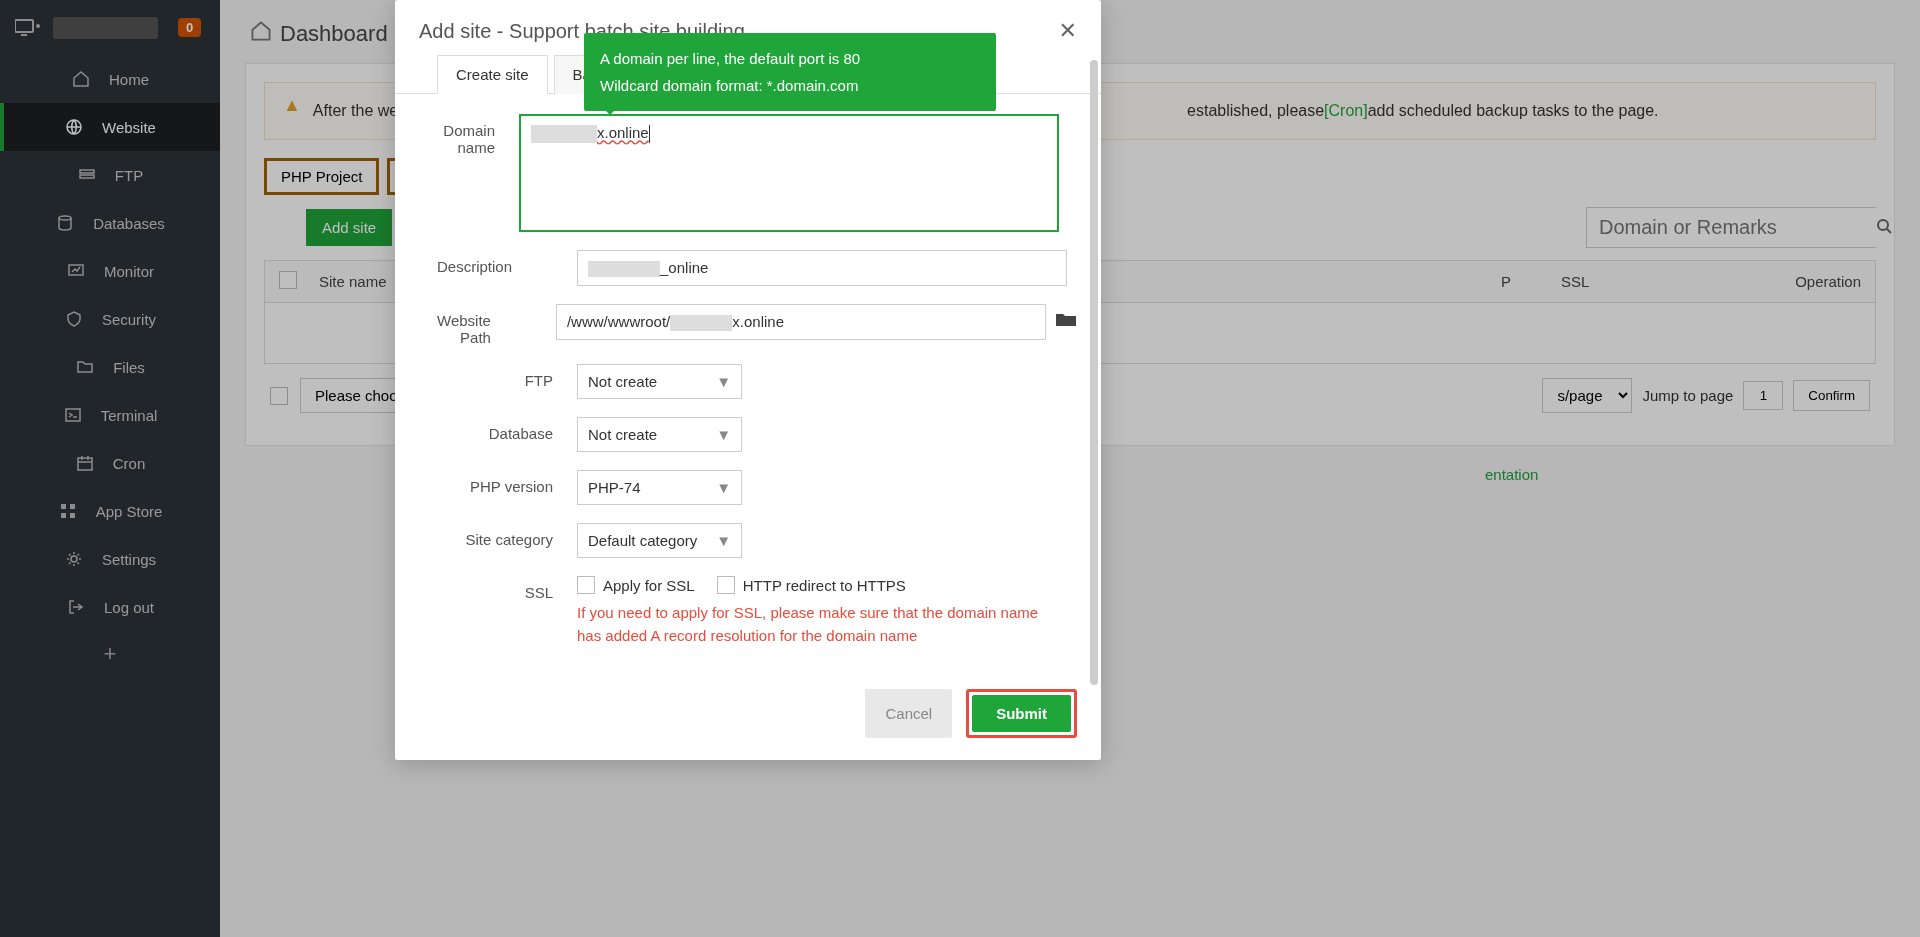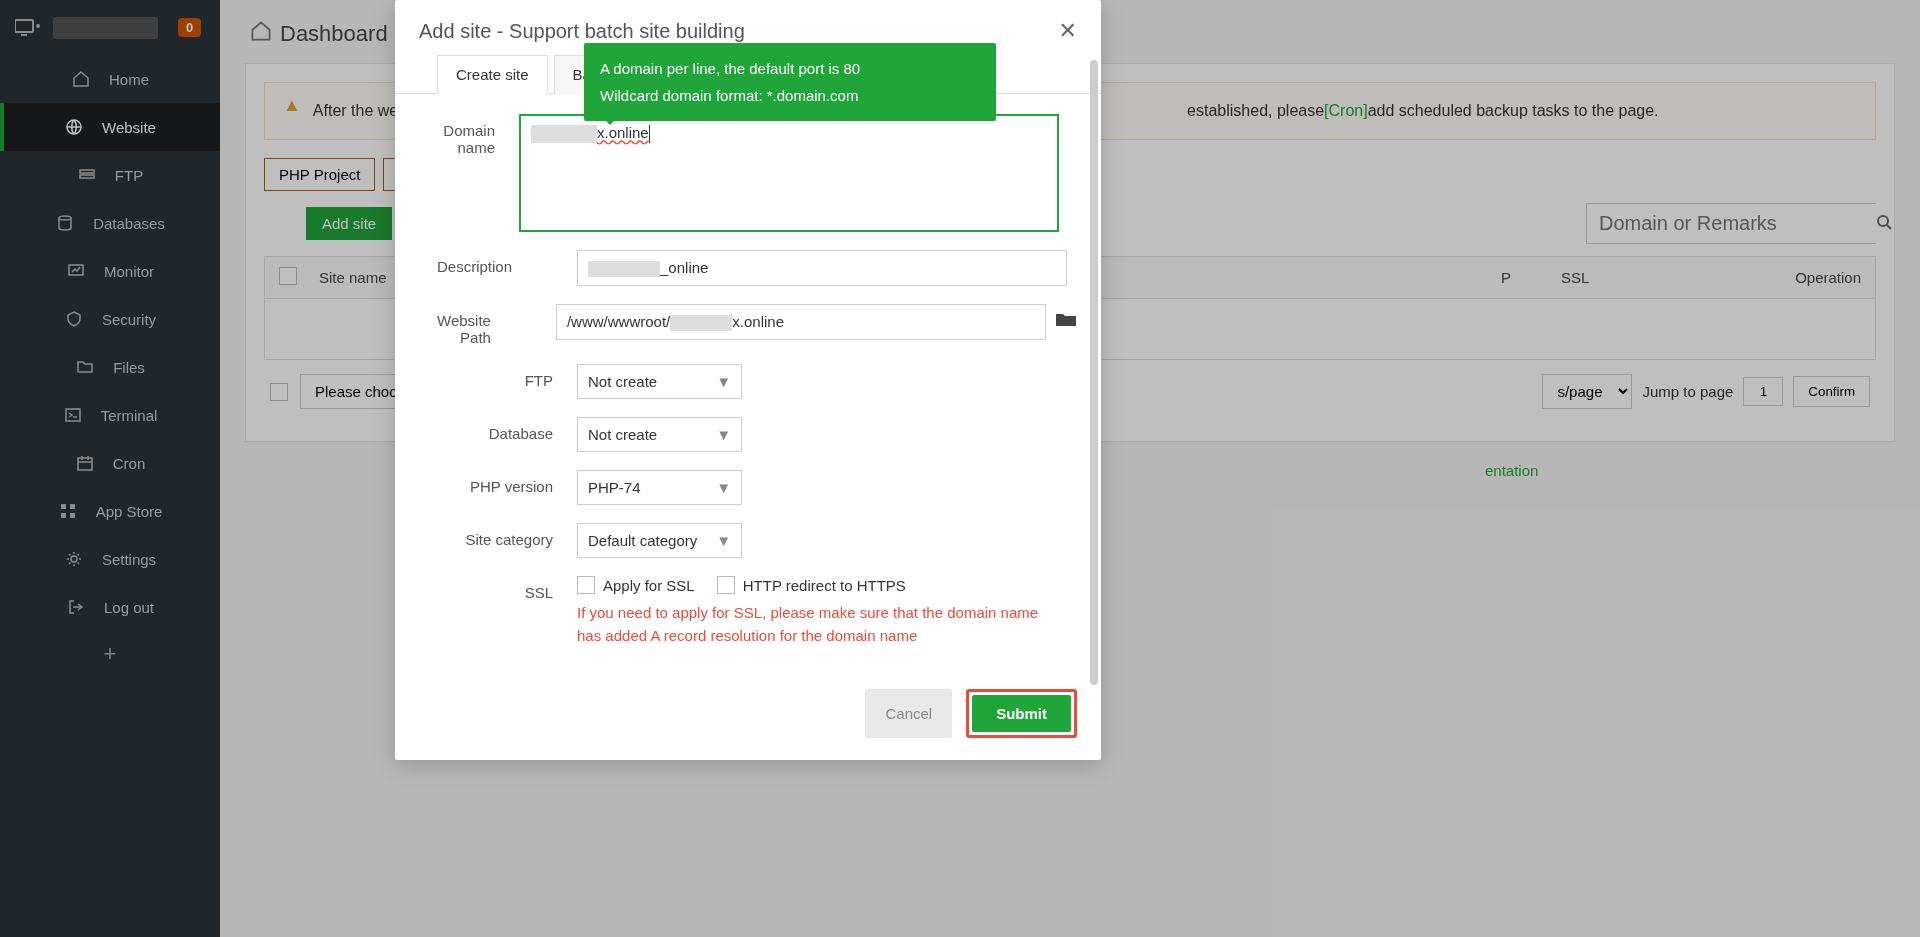--- a/index.html
+++ b/index.html
@@ -19,21 +19,21 @@
 
 .main { position: absolute; left: 220px; top: 0; right: 0; bottom: 0; padding: 0; }
 .breadcrumb { display:flex; align-items:center; padding: 20px 30px 15px; font-size: 22px; color: #444; }
 .breadcrumb .bc-icon { margin-right: 8px; }
 .content { margin: 0 25px; background: #fff; border: 1px solid #e5e5e5; padding: 18px; }
 .alert-box { border: 1px solid #f0e1c8; background: #fffdf7; padding: 12px 18px; margin-bottom: 18px; display:flex; align-items:flex-start; }
 .alert-icon { color: #e0a030; font-size: 18px; margin-right: 12px; }
 .alert-text { font-size: 16px; line-height: 2; }
 .cron-link { color: #20a53a; }
 .toolbar1 { display:flex; gap:8px; margin-bottom: 12px; }
-.btn-plain { border: 1px solid #a16207; background: #fff; padding: 7px 14px; font-size: 15px; cursor:pointer; }
+.btn-plain { border: 3px solid #a16207; background: #fff; padding: 7px 14px; font-size: 15px; cursor:pointer; }
 .toolbar2 { display:flex; align-items:center; justify-content: space-between; margin-bottom: 12px; }
 .toolbar2-left { display:flex; gap: 10px; padding-left: 42px; }
 .btn-green { background: #20a53a; color: #fff; border: none; padding: 8px 16px; font-size: 15px; cursor:pointer; }
 .search-wrap { display:flex; align-items:center; border: 1px solid #ccc; width: 290px; }
 .search-input { border: none; padding: 8px 12px; font-size: 20px; flex:1; outline:none; }
 .search-btn { width: 36px; text-align:center; color:#666; cursor:pointer; font-size:16px; }
 .table { width: 100%; border: 1px solid #ddd; }
 .table-head { display:flex; align-items:center; padding: 10px 14px; border-bottom: 1px solid #ddd; background:#fafafa; }
 .table-body { height: 60px; }
 .th { font-size: 15px; color:#444; }
@@ -74,21 +74,21 @@
 .caret { color:#888; }
 .ssl-row { display:flex; align-items:center; gap: 22px; }
 .chk-label { display:flex; align-items:center; gap:8px; font-size:15px; }
 .ssl-note { color:#e74c3c; font-size:15px; margin-top:8px; line-height:1.5; max-width:520px; }
 .modal-footer { display:flex; justify-content:flex-end; gap: 14px; padding: 14px 24px 22px; }
 .btn-cancel { background:#e8e8e8; border:none; color:#888; padding:10px 20px; font-size:15px; cursor:pointer; border-radius:2px; }
 .btn-submit { background:#20a53a; border:none; color:#fff; padding:10px 24px; font-size:15px; font-weight:bold; cursor:pointer; border-radius:2px; }
 .submit-highlight { border:3px solid #e74c3c; padding: 3px; display:inline-block; border-radius:3px; }
 
 
-.tooltip-box { position:absolute; left: 584px; top: 43px; width: 412px; background:#20a53a; color:#fff; padding: 12px 16px; font-size:15px; line-height:1.8; border-radius:2px; z-index:100; }
+.tooltip-box { position:absolute; left: 584px; top: 33px; width: 412px; background:#20a53a; color:#fff; padding: 12px 16px; font-size:15px; line-height:1.8; border-radius:2px; z-index:100; }
 .tooltip-box::after { content:''; position:absolute; bottom:-10px; left:20px; border:6px solid transparent; border-top-color:#20a53a; }
 
 
 .modal-scroll { position:absolute; right:3px; top:60px; width:8px; height:625px; background:#ccc; border-radius:4px; }
 
 
 .redact { display:inline-block; background:#ddd; vertical-align:middle; }
 </style>
 </head>
 <body>

